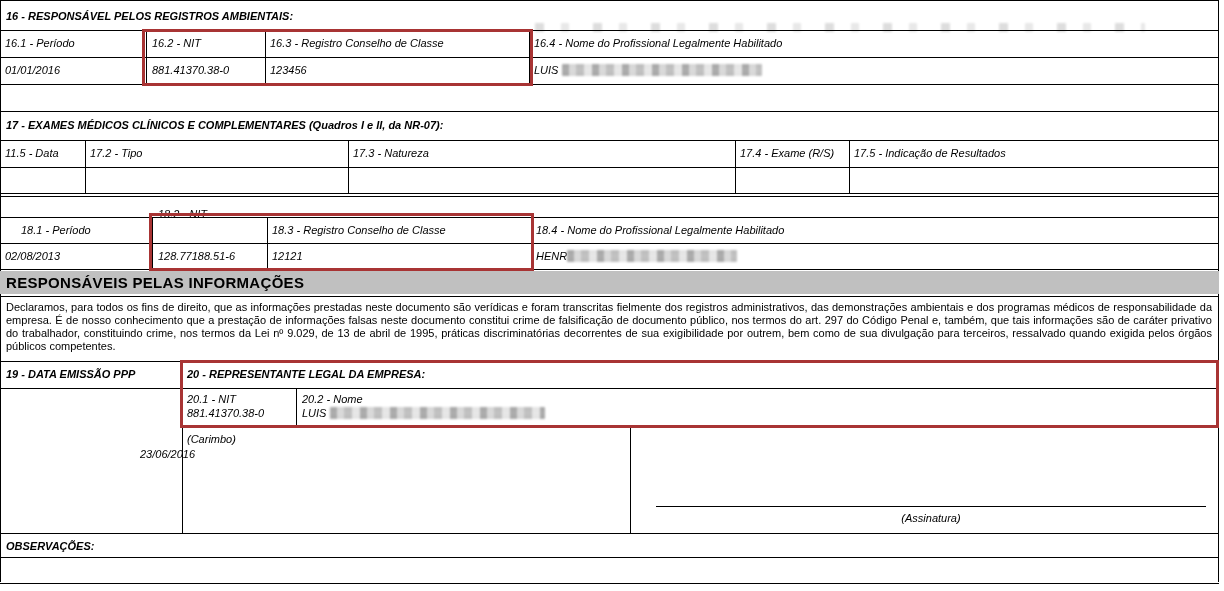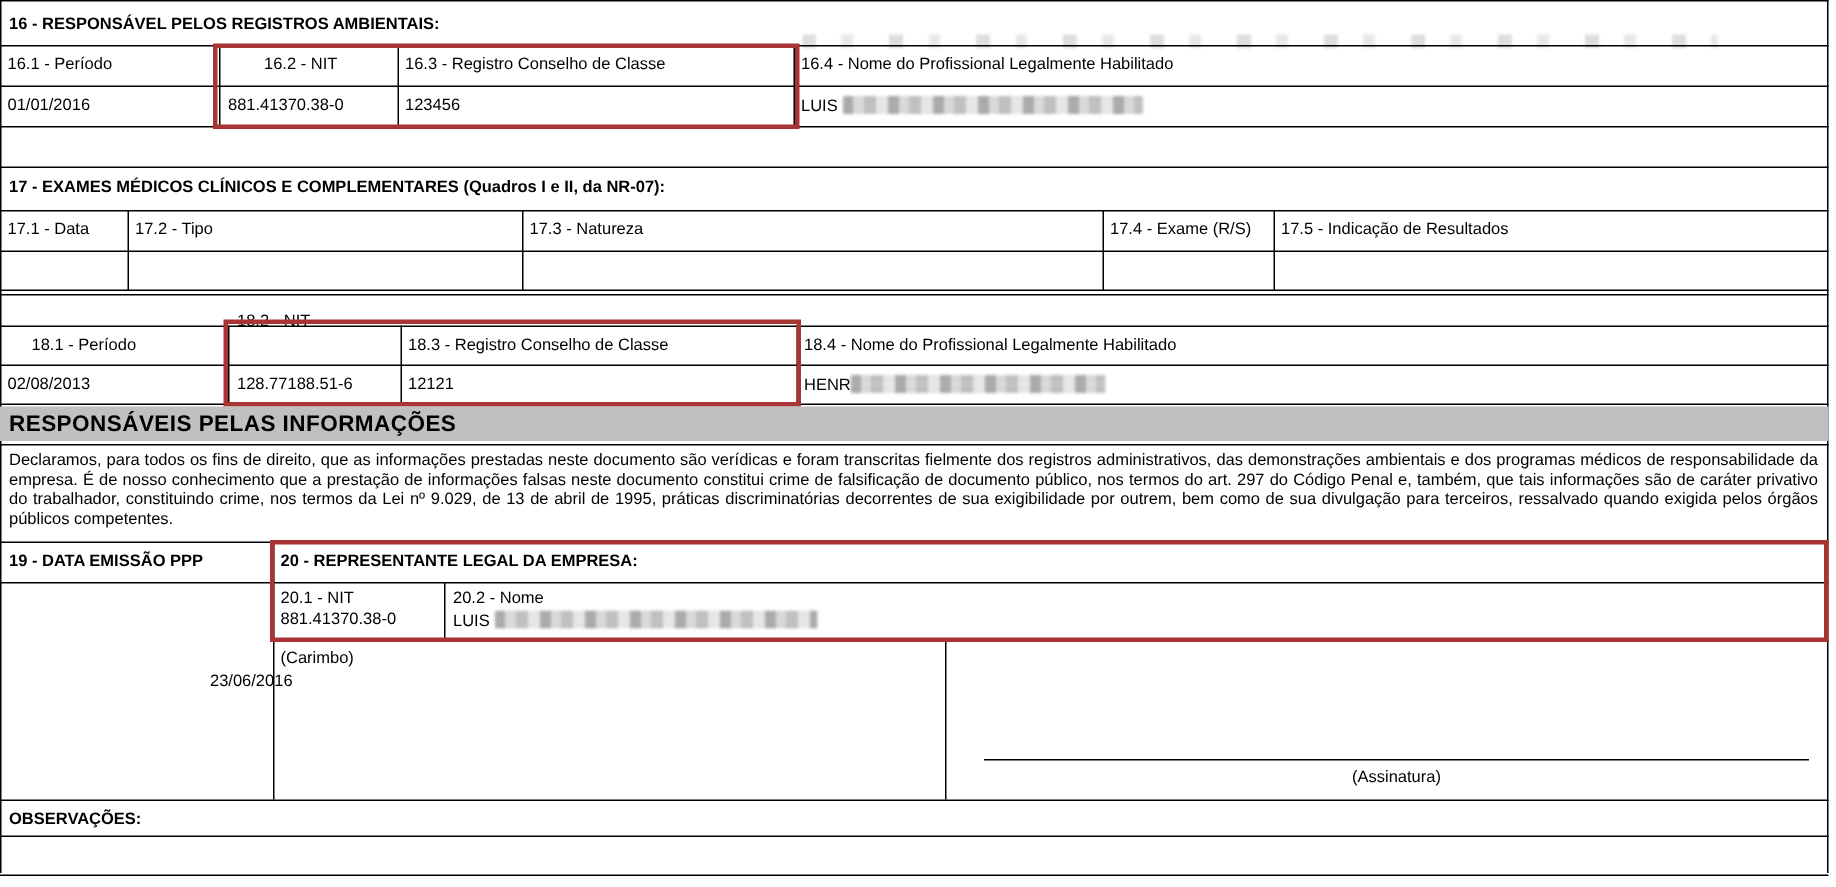--- a/index.html
+++ b/index.html
@@ -1,20 +1,20 @@
 <!DOCTYPE html>
 <html><head>
 <meta charset="utf-8">
 <style>
   html,body{margin:0;padding:0;background:#fff;}
   .doc{position:relative;width:1224px;height:591px;background:#ffffff;
        font-family:"Liberation Sans","DejaVu Sans",sans-serif;color:#000;overflow:hidden;}
   .hl{position:absolute;height:1px;background:#000;}
   .vl{position:absolute;width:1px;background:#000;}
-  .txt{position:absolute;font-size:11px;white-space:nowrap;}
+  .txt{position:absolute;font-size:11px;white-space:nowrap;font-style:italic;}
   .b{font-weight:bold;}
   .band{position:absolute;left:0;width:1219px;height:23px;background:#c0c0c0;
         font-size:15px;font-weight:bold;line-height:23px;padding-left:6px;
         box-sizing:border-box;letter-spacing:0.3px;}
   .redbox{position:absolute;border:3px solid #a83434;box-sizing:border-box;background:transparent;}
   .blur{display:inline-block;height:12px;vertical-align:-2px;margin-left:4px;
         background-image:
           repeating-linear-gradient(90deg,rgba(160,160,160,.85) 0 7px,rgba(215,215,215,.9) 7px 14px,rgba(185,185,185,.85) 14px 22px,rgba(230,230,230,.9) 22px 30px),
           repeating-linear-gradient(0deg,rgba(200,200,200,.6) 0 4px,rgba(235,235,235,.6) 4px 8px);
         filter:blur(1.2px);border-radius:1px;}
@@ -33,21 +33,21 @@
   <div class="hl" style="left:0;top:2;width:1219px;"></div>
   <div class="vl" style="left:0;top:2;height:582px;"></div>
   <div class="vl" style="left:1218px;top:2;height:582px;"></div>
   <div class="hl" style="left:0;top:583px;width:1219px;"></div>
 
   <div class="txt b" style="left:6px;top:10px;">16 - RESPONSÁVEL PELOS REGISTROS AMBIENTAIS:</div>
   <div class="smudge" style="left:535px;top:23px;width:610px;"></div>
   <div class="hl" style="left:0;top:30px;width:1219px;"></div>
 
   <div class="txt" style="left:5px;top:37px;">16.1 - Período</div>
-  <div class="txt" style="left:152px;top:37px;margin-left:24px;">16.2 - NIT</div>
+  <div class="txt" style="left:152px;top:37px;">16.2 - NIT</div>
   <div class="txt" style="left:270px;top:37px;">16.3 - Registro Conselho de Classe</div>
   <div class="txt" style="left:534px;top:37px;">16.4 - Nome do Profissional Legalmente Habilitado</div>
   <div class="hl" style="left:0;top:57px;width:1219px;"></div>
 
   <div class="txt" style="left:5px;top:64px;">01/01/2016</div>
   <div class="txt" style="left:152px;top:64px;">881.41370.38-0</div>
   <div class="txt" style="left:270px;top:64px;">123456</div>
   <div class="txt" style="left:534px;top:64px;"><span>LUIS</span><span class="blur" style="width:200px;"></span></div>
   <div class="hl" style="left:0;top:84px;width:1219px;"></div>
 
@@ -55,21 +55,21 @@
   <div class="vl" style="left:265px;top:30px;height:55px;"></div>
   <div class="vl" style="left:529px;top:30px;height:55px;"></div>
 
   <div class="redbox" style="left:142px;top:29px;width:391px;height:57px;"></div>
 
 
   <div class="hl" style="left:0;top:111px;width:1219px;"></div>
   <div class="txt b" style="left:6px;top:119px;text-align:center;">17 - EXAMES MÉDICOS CLÍNICOS E COMPLEMENTARES (Quadros I e II, da NR-07):</div>
   <div class="hl" style="left:0;top:140px;width:1219px;"></div>
 
-  <div class="txt" style="left:5px;top:147px;">17.1 - Data</div>
+  <div class="txt" style="left:5px;top:147px;">11.5 - Data</div>
   <div class="txt" style="left:90px;top:147px;">17.2 - Tipo</div>
   <div class="txt" style="left:353px;top:147px;">17.3 - Natureza</div>
   <div class="txt" style="left:740px;top:147px;">17.4 - Exame (R/S)</div>
   <div class="txt" style="left:854px;top:147px;">17.5 - Indicação de Resultados</div>
   <div class="hl" style="left:0;top:167px;width:1219px;"></div>
   <div class="hl" style="left:0;top:193px;width:1219px;"></div>
 
   <div class="vl" style="left:85px;top:140px;height:54px;"></div>
   <div class="vl" style="left:348px;top:140px;height:54px;"></div>
   <div class="vl" style="left:735px;top:140px;height:54px;"></div>

